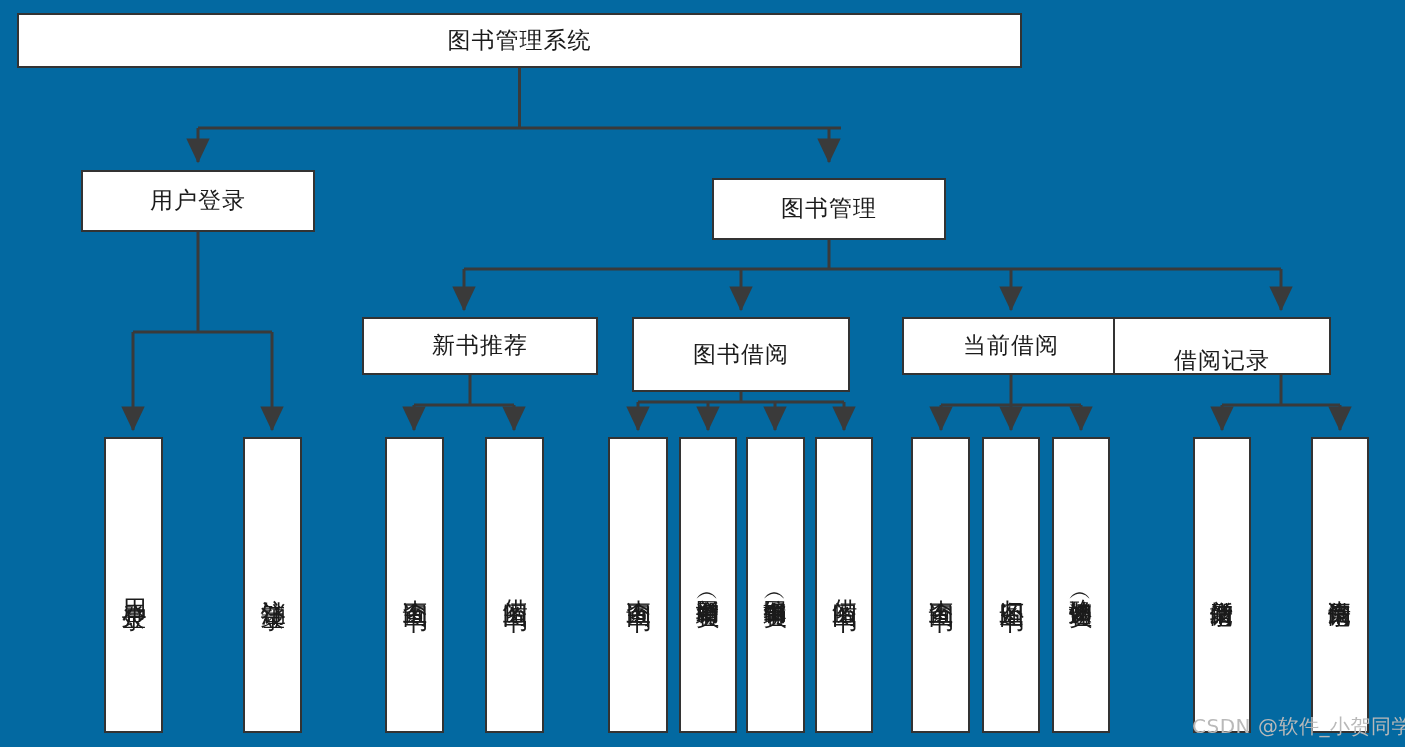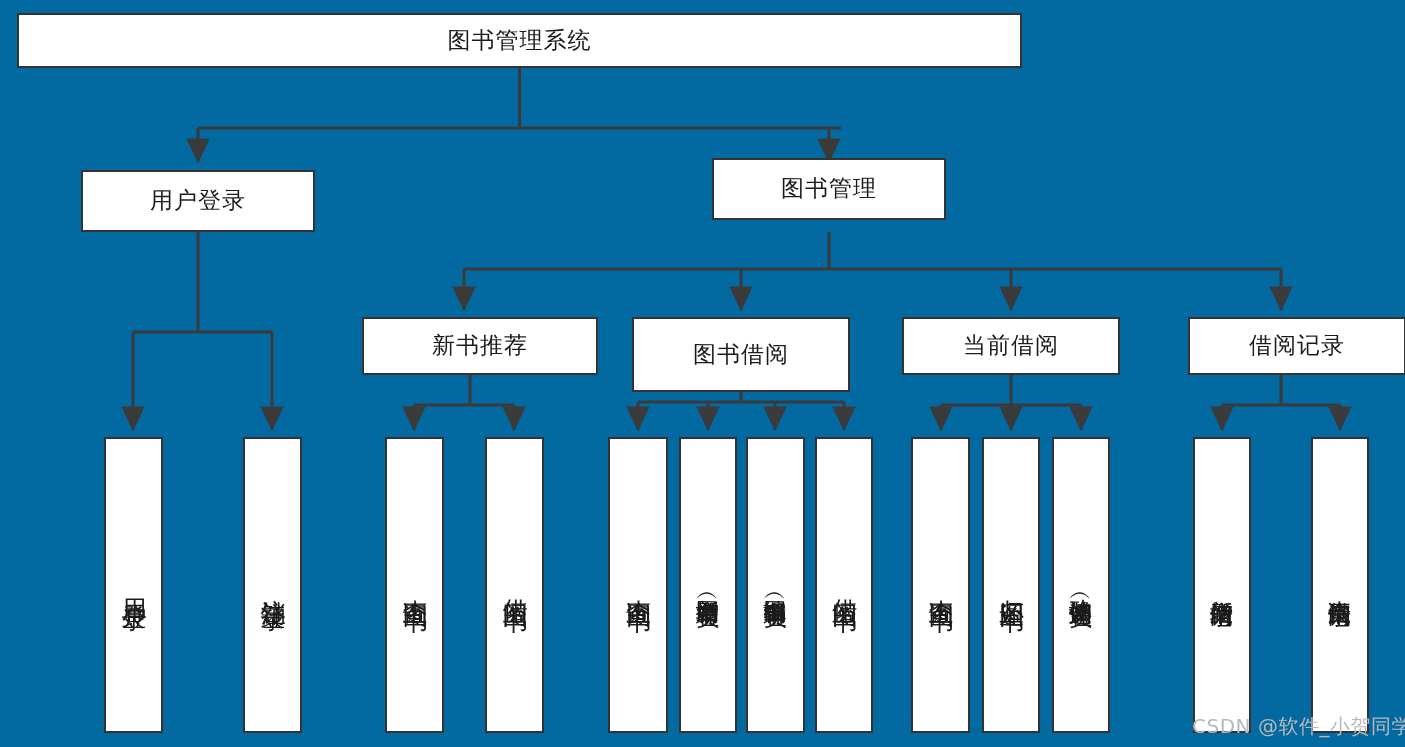--- a/index.html
+++ b/index.html
@@ -122,34 +122,34 @@
     </g>
   </svg>
 
   <div class="node horiz" style="left:17px; top:13px; width:1005px; height:55px;">
     <span class="node-label">图书管理系统</span>
   </div>
 
   <div class="node horiz" style="left:81px; top:170px; width:234px; height:62px;">
     <span class="node-label">用户登录</span>
   </div>
-  <div class="node horiz" style="left:712px; top:158px; width:234px; height:62px;">
+  <div class="node horiz" style="left:712px; top:178px; width:234px; height:62px;">
     <span class="node-label">图书管理</span>
   </div>
 
   <div class="node horiz" style="left:362px; top:317px; width:236px; height:58px;">
     <span class="node-label">新书推荐</span>
   </div>
   <div class="node horiz" style="left:632px; top:317px; width:218px; height:75px;">
     <span class="node-label">图书借阅</span>
   </div>
   <div class="node horiz" style="left:902px; top:317px; width:218px; height:58px;">
     <span class="node-label">当前借阅</span>
   </div>
-  <div class="node horiz" style="left:1188px; top:317px; width:218px; height:58px;">
+  <div class="node horiz" style="left:1113px; top:317px; width:218px; height:58px;align-items:flex-end;">
     <span class="node-label">借阅记录</span>
   </div>
 
   <div class="node vert" style="left:104px; top:437px; width:59px; height:296px;">
     <span class="node-label">用户登录</span>
   </div>
   <div class="node vert" style="left:243px; top:437px; width:59px; height:296px;">
     <span class="node-label">注销登录</span>
   </div>
 

